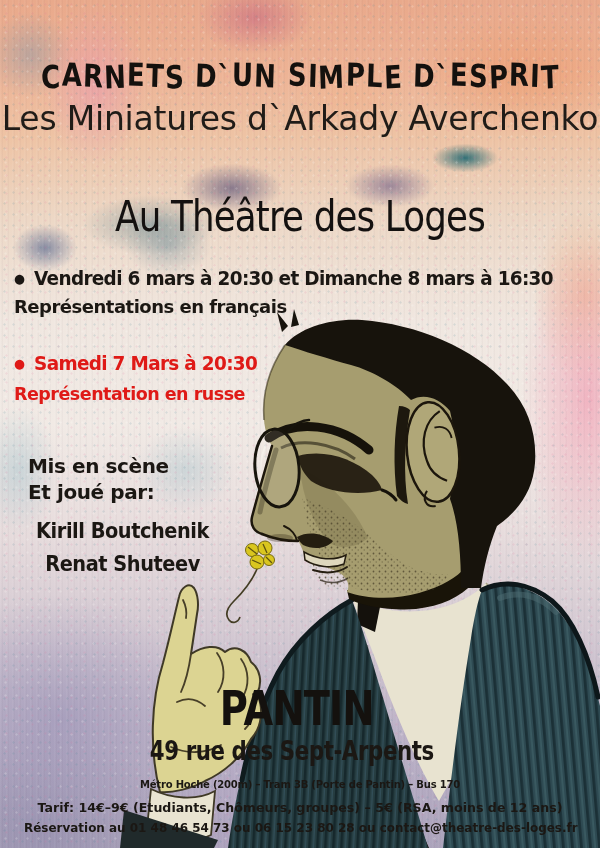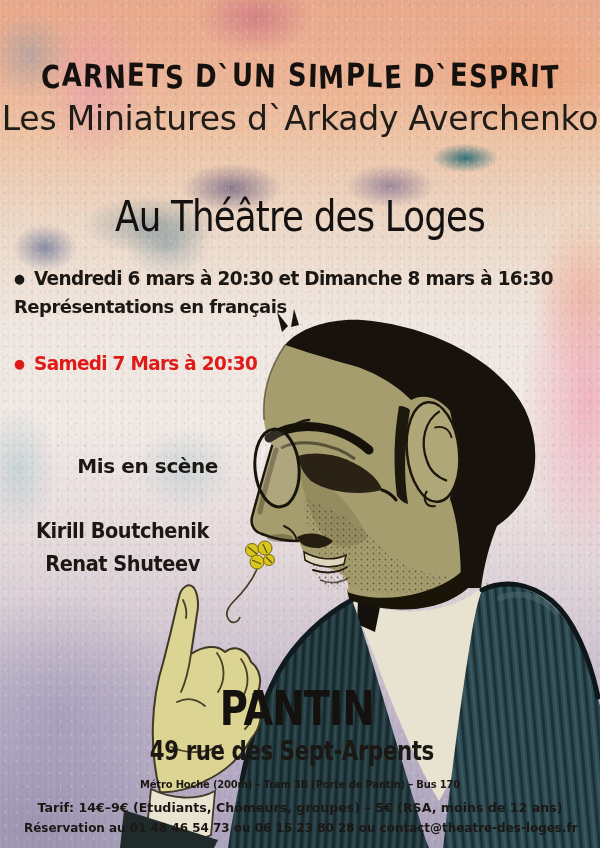--- a/index.html
+++ b/index.html
@@ -53,21 +53,21 @@
   .subtitle{top:99px;font-size:33px;color:#201c18;letter-spacing:-.2px;}
   .genre{top:129px;font-size:24px;color:#201c18;}
   .venue{top:192px;font-size:42px;color:#141110;letter-spacing:-1px;transform:scaleX(.85);}
   .sched{font-weight:bold;font-size:19px;letter-spacing:-.7px;transform:scaleX(.97);transform-origin:left;}
   .sched .dot{font-size:13px;vertical-align:2px;margin-right:10px;}
   .s1{left:14px;top:267px;}
   .n1{left:14px;top:296px;font-size:18px;text-align:right;}
   .s2{left:14px;top:352px;color:#df1a17;}
   .n2{left:14px;top:384px;font-size:17.5px;color:#df1a17;}
   .note{font-weight:bold;letter-spacing:-.5px;}
-  .credits{left:28px;top:453px;width:190px;text-align:right;font-weight:bold;font-size:20px;line-height:26px;letter-spacing:-.4px;white-space:normal;}
+  .credits{left:28px;top:453px;width:190px;text-align:left;font-weight:bold;font-size:20px;line-height:26px;letter-spacing:-.4px;white-space:normal;}
   .names{left:15px;top:514px;width:215px;text-align:center;font-weight:bold;font-size:21.5px;line-height:33px;letter-spacing:-.5px;transform:scaleX(.9);white-space:normal;}
   .city{top:680px;font-size:48px;font-weight:bold;color:#14110e;letter-spacing:-1px;transform:scaleX(.8) translateX(-4px);}
   .address{top:736px;font-size:26px;font-weight:bold;letter-spacing:-.5px;transform:scaleX(.82) translateX(-10px);}
   .transport{top:779px;font-size:10px;font-weight:bold;letter-spacing:-.2px;}
   .pricing{top:800px;font-size:13px;font-weight:bold;transform:scaleX(.97);}
   .booking{top:820px;font-size:13px;font-weight:bold;transform:scaleX(.92);}
 </style>
 </head>
 <body>
 
@@ -188,23 +188,25 @@
   </svg>
 
   <h1 class="txt center title"><span>C</span><span>A</span><span>R</span><span>N</span><span>E</span><span>T</span><span>S</span><span>&nbsp;</span><span>D</span><span>`</span><span>U</span><span>N</span><span>&nbsp;</span><span>S</span><span>I</span><span>M</span><span>P</span><span>L</span><span>E</span><span>&nbsp;</span><span>D</span><span>`</span><span>E</span><span>S</span><span>P</span><span>R</span><span>I</span><span>T</span></h1>
   <div class="txt center subtitle">Les Miniatures d`Arkady Averchenko</div>
   <div class="txt center venue">Au Théâtre des Loges</div>
 
   <div class="txt sched s1"><span class="dot">●</span><span>Vendredi 6 mars à 20:30 et Dimanche 8 mars à 16:30</span></div>
   <div class="txt note n1">Représentations en français</div>
 
   <div class="txt sched s2"><span class="dot">●</span><span>Samedi 7 Mars à 20:30</span></div>
+  <div class="txt note n2">Représentation en russe</div>
 
   <div class="txt credits">
     <div>Mis en scène</div>
+    <div>Et joué par:</div>
   </div>
   <div class="txt names">
     <div>Kirill Boutchenik</div>
     <div>Renat Shuteev</div>
   </div>
 
   <div class="txt center city">PANTIN</div>
   <div class="txt center address">49 rue des Sept-Arpents</div>
   <div class="txt center transport">Métro Hoche (200m) – Tram 3B (Porte de Pantin) – Bus 170</div>
   <div class="txt center pricing">Tarif: 14€–9€ (Etudiants, Chômeurs, groupes) – 5€ (RSA, moins de 12 ans)</div>

